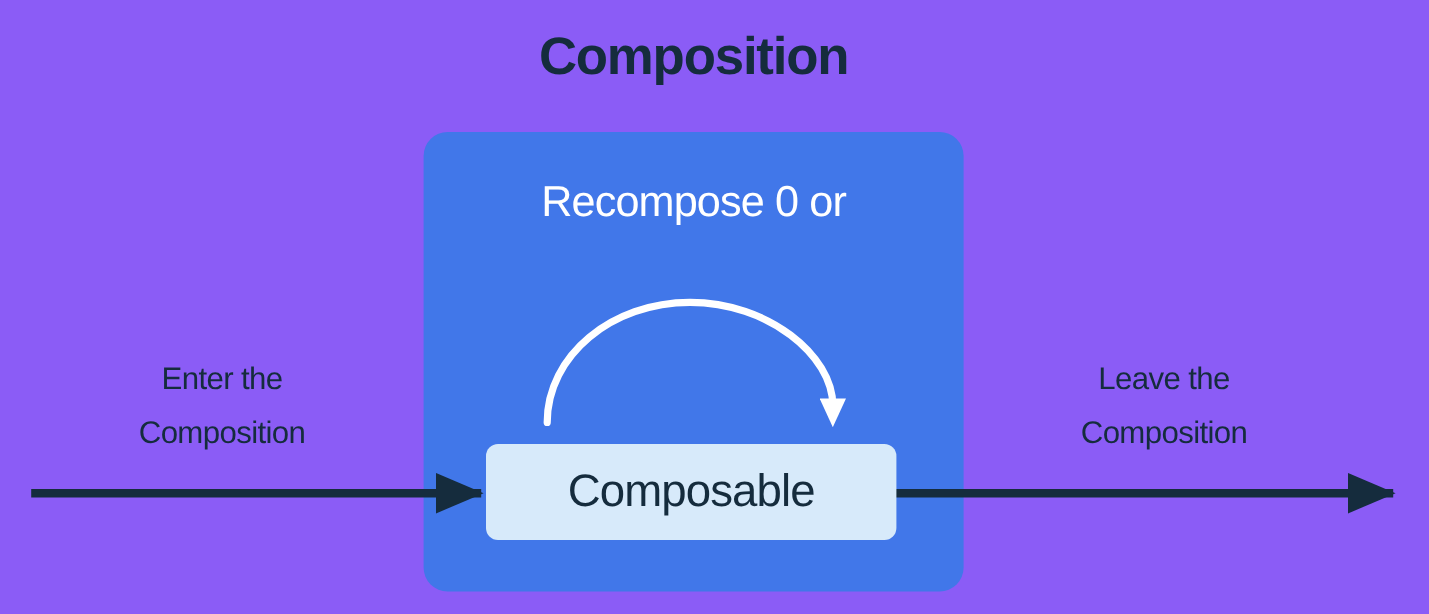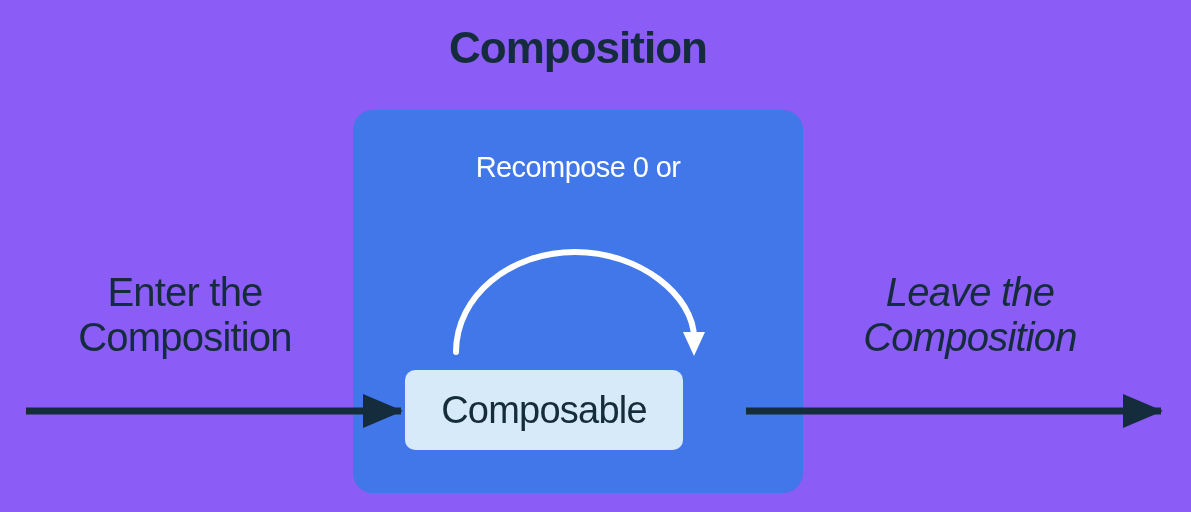--- a/index.html
+++ b/index.html
@@ -38,68 +38,68 @@
     border-radius: 20px;
     z-index: 1;
   }
   .recompose {
     position: absolute;
     left: 578px;
     top: 146px;
     transform: translateX(-50%);
     text-align: center;
     color: #FFFFFF;
-    font-size: 29px;
+    font-size: 36px;
     line-height: 43px;
     letter-spacing: -0.02em;
     white-space: nowrap;
     z-index: 2;
   }
   .overlay {
     position: absolute;
     left: 0;
     top: 0;
     width: 1191px;
     height: 512px;
     z-index: 2;
     pointer-events: none;
   }
   .composable {
     position: absolute;
     left: 405px;
     top: 370px;
-    width: 278px;
+    width: 342px;
     height: 80px;
     background: #D7EAFA;
     border-radius: 10px;
     display: flex;
     align-items: center;
     justify-content: center;
     z-index: 3;
   }
   .composable span {
     color: #152C3D;
     font-size: 38px;
     letter-spacing: -0.02em;
     white-space: nowrap;
   }
   .side-label {
     position: absolute;
-    top: 270px;
+    top: 293px;
     transform: translateX(-50%);
     text-align: center;
     color: #152C3D;
-    font-size: 40px;
+    font-size: 26px;
     line-height: 45px;
     letter-spacing: -0.02em;
     white-space: nowrap;
     z-index: 1;
   }
   .side-label.enter { left: 185px; }
-  .side-label.leave { left: 970px; font-style: italic; }
+  .side-label.leave { left: 970px; }
 </style>
 </head>
 <body>
 
 <div class="stage">
 
   <h1 class="title">Composition</h1>
 
   <div class="comp-box"></div>
 

